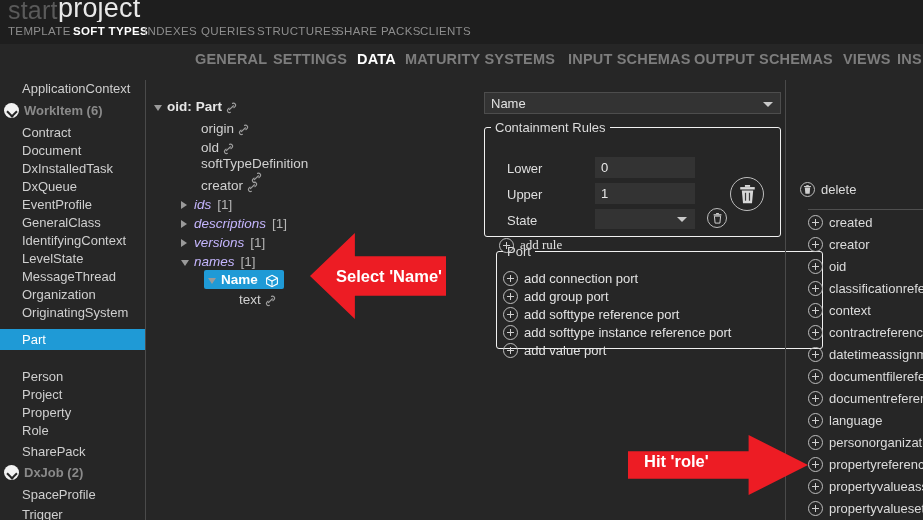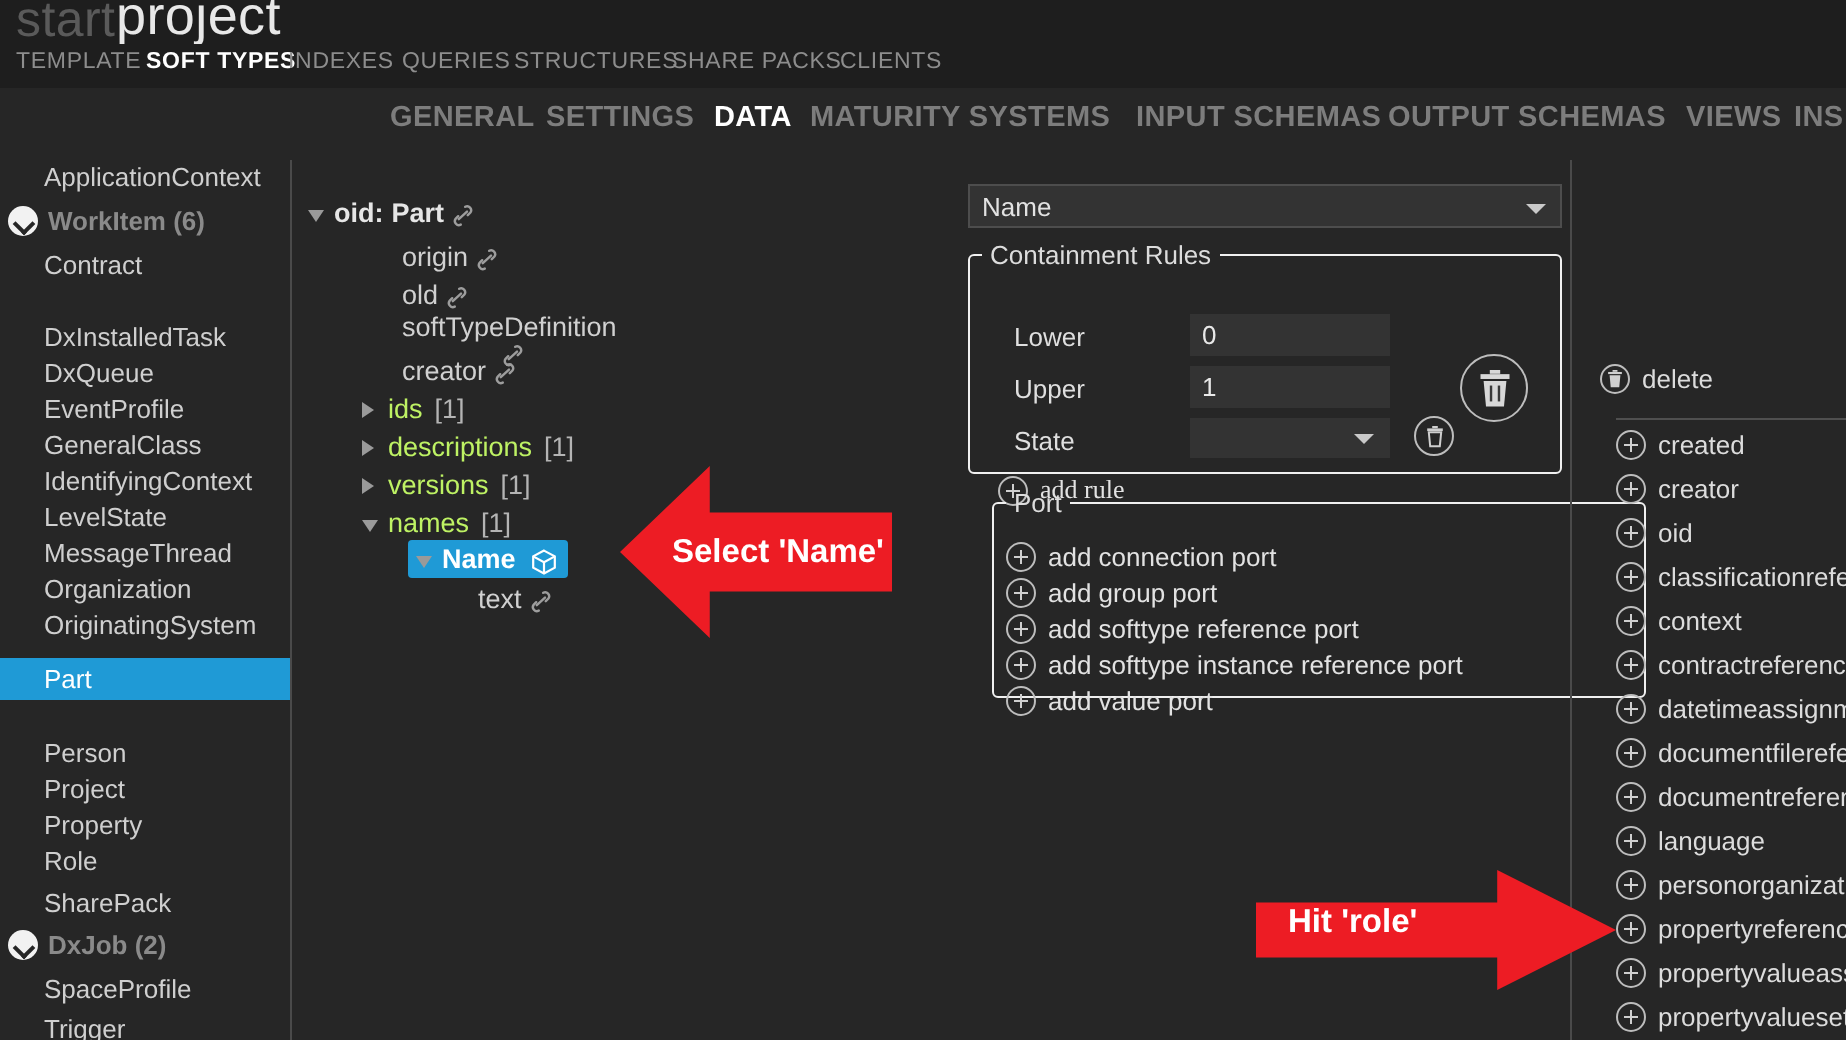--- a/index.html
+++ b/index.html
@@ -106,21 +106,21 @@
   .tree-row .twisty-open {
     width: 0; height: 0;
     border-left: 4.5px solid transparent;
     border-right: 4.5px solid transparent;
     border-top: 6px solid #9a9a9a;
     margin-right: 5px; flex: 0 0 auto;
     position: relative; top: 1px;
   }
   .tree-row .lbl { margin-right: 4px; }
   .tree-row .lbl.bold { font-weight: bold; color: #e6e6e6; }
-  .tree-row .lbl.ital { color: #bef264; }
+  .tree-row .lbl.ital { font-style: italic; color: #c4b5fd; }
   .tree-row .count { color: #b4b4b4; margin-left: 2px; }
   .chain-ico {
     display: inline-block; width: 11px; height: 12px;
     flex: 0 0 auto; position: relative; top: 1px;
   }
   .cube-ico {
     display: inline-block; width: 14px; height: 14px;
     flex: 0 0 auto; position: relative; top: 1px; margin-left: 3px;
   }
   .tree-row.selected-chip {
@@ -271,20 +271,23 @@
   <div class="sidebar" id="sidebar">
       <div class="sb-item" style="top: 2px;">
         <span>ApplicationContext</span>
       </div>
       <div class="sb-item group" style="top: 24px;">
         <span class="chev-circle"></span>
         <span>WorkItem (6)</span>
       </div>
       <div class="sb-item" style="top: 46px;">
         <span>Contract</span>
+      </div>
+      <div class="sb-item" style="top: 64px;">
+        <span>Document</span>
       </div>
       <div class="sb-item" style="top: 82px;">
         <span>DxInstalledTask</span>
       </div>
       <div class="sb-item" style="top: 100px;">
         <span>DxQueue</span>
       </div>
       <div class="sb-item" style="top: 118px;">
         <span>EventProfile</span>
       </div>

